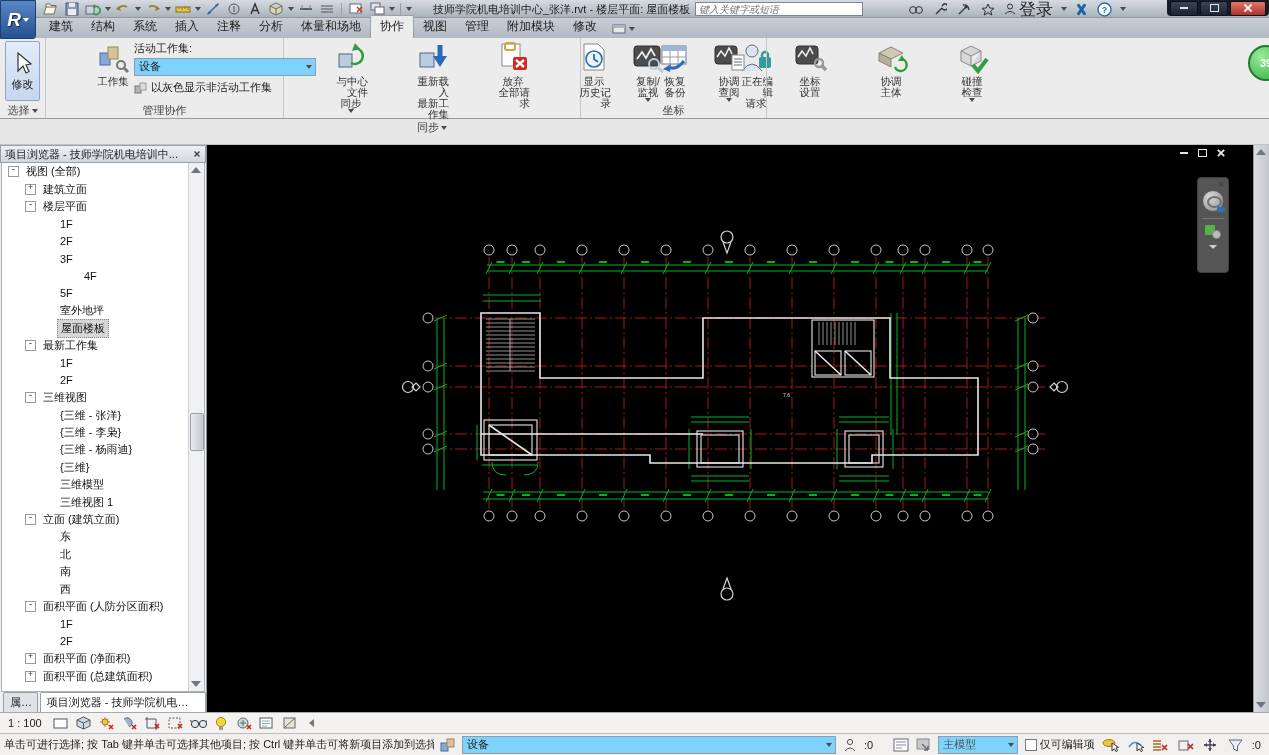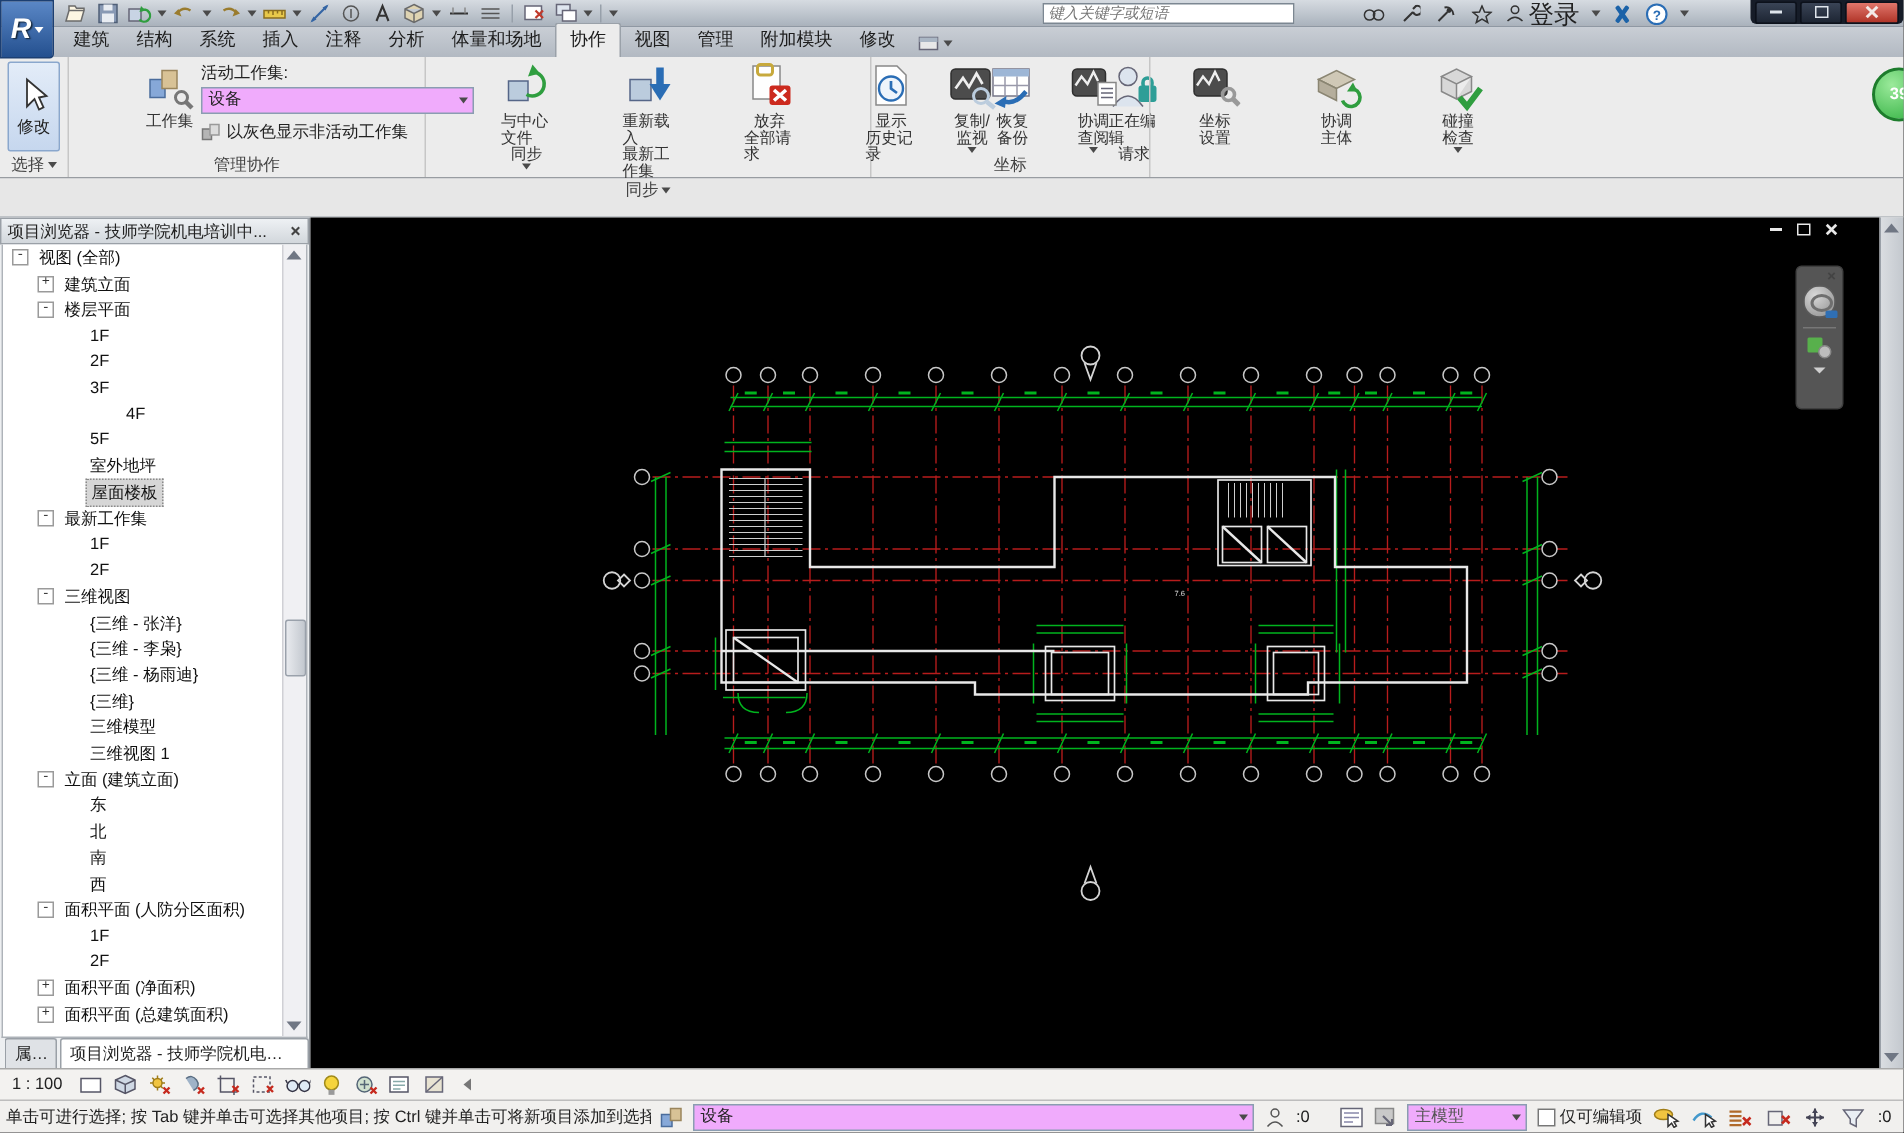--- a/index.html
+++ b/index.html
@@ -46,28 +46,28 @@
   .rtab{font-size:12px;color:#1d1d1d;padding:2px 9px 3px;cursor:pointer;white-space:nowrap;}
   .rtab.active{background:#ececec;border:1px solid #9aa1a9;border-bottom:none;border-radius:2px 2px 0 0;}
   .rtabmenu{margin-left:6px;margin-bottom:4px;display:inline-flex;align-items:center;gap:3px;cursor:pointer;}
   
   .ribbon{height:81px;background:#ececec;display:flex;border-bottom:1px solid #989ca1;box-sizing:border-box;}
   .rpanel{display:flex;flex-direction:column;border-right:1px solid #c6c6c6;box-sizing:border-box;}
   .rpanel .content{flex:1;display:flex;align-items:flex-start;padding:2px 3px 0;}
   .pfoot{height:15px;font-size:11px;color:#444;text-align:center;line-height:15px;cursor:pointer;}
   .pfoot .car{margin-left:2px;}
   .bbtn{width:49px;display:flex;flex-direction:column;align-items:center;font-size:10.5px;
-        line-height:11px;color:#333;text-align:left;cursor:pointer;padding-top:1px;margin-left:47px;}
+        line-height:11px;color:#333;text-align:right;cursor:pointer;padding-top:1px;margin-left:47px;}
   .bbtn svg{margin-bottom:1px;}
   .modbtn{width:38px;height:58px;background:linear-gradient(#e3ecf8,#c6d7ee);border:1px solid #8aa7cd;
           border-radius:2px;display:flex;flex-direction:column;align-items:center;justify-content:center;
           font-size:11px;color:#222;cursor:pointer;margin:1px 2px;}
   .wsright{display:flex;flex-direction:column;margin-left:4px;font-size:11px;color:#222;}
   .wslabel{margin:1px 0 2px;}
-  .combo{position:relative;height:16px;border:1px solid #8a9db1;background:#f0abfc;font-size:11px;
+  .combo{position:relative;height:16px;border:1px solid #8a9db1;background:#7dd3fc;font-size:11px;
          line-height:15px;padding:0 16px 0 4px;cursor:pointer;white-space:nowrap;}
   .combo .car{position:absolute;right:3px;top:6px;}
   .chkrow{display:flex;align-items:center;gap:3px;margin-top:4px;cursor:pointer;}
   .badge39{position:absolute;left:1248px;top:45px;width:32px;height:32px;border-radius:50%;
            background:radial-gradient(circle at 35% 30%,#9bea9b,#2eae3e);border:2px solid #1d7c2c;
            color:#fff;font-size:11px;font-weight:bold;display:flex;align-items:center;justify-content:center;z-index:40;}
   .gap{height:26px;background:#e7e7e7;border-bottom:1px solid #bfc3c7;box-sizing:border-box;}
   
   .main{height:567px;display:flex;}
   .browser{width:207px;background:#edeff1;border-right:1px solid #8d9298;box-sizing:border-box;
@@ -229,20 +229,21 @@
     <span class="qicon">
         <svg width="15" height="13">
           <rect x="1" y="1" width="9" height="7" fill="#dfe6ef" stroke="#667"></rect>
           <rect x="5" y="5" width="9" height="7" fill="#fff" stroke="#667"></rect>
         </svg>
       </span>
     <span class="car"></span>
     <span class="qsep"></span>
     <span class="car"></span>
   </div>
+  <div class="wtitle">技师学院机电培训中心_张洋.rvt - 楼层平面: 屋面楼板</div>
   <input class="search" placeholder="键入关键字或短语" style="">
   <div class="tbicons">
     <span class="tbi">
         <svg width="16" height="13">
           <circle cx="5" cy="7" r="3.4" fill="none" stroke="#333"></circle>
           <circle cx="11" cy="7" r="3.4" fill="none" stroke="#333"></circle>
           <path d="M8,6 h1" stroke="#333"></path>
         </svg>
       </span>
     <span class="tbi">

